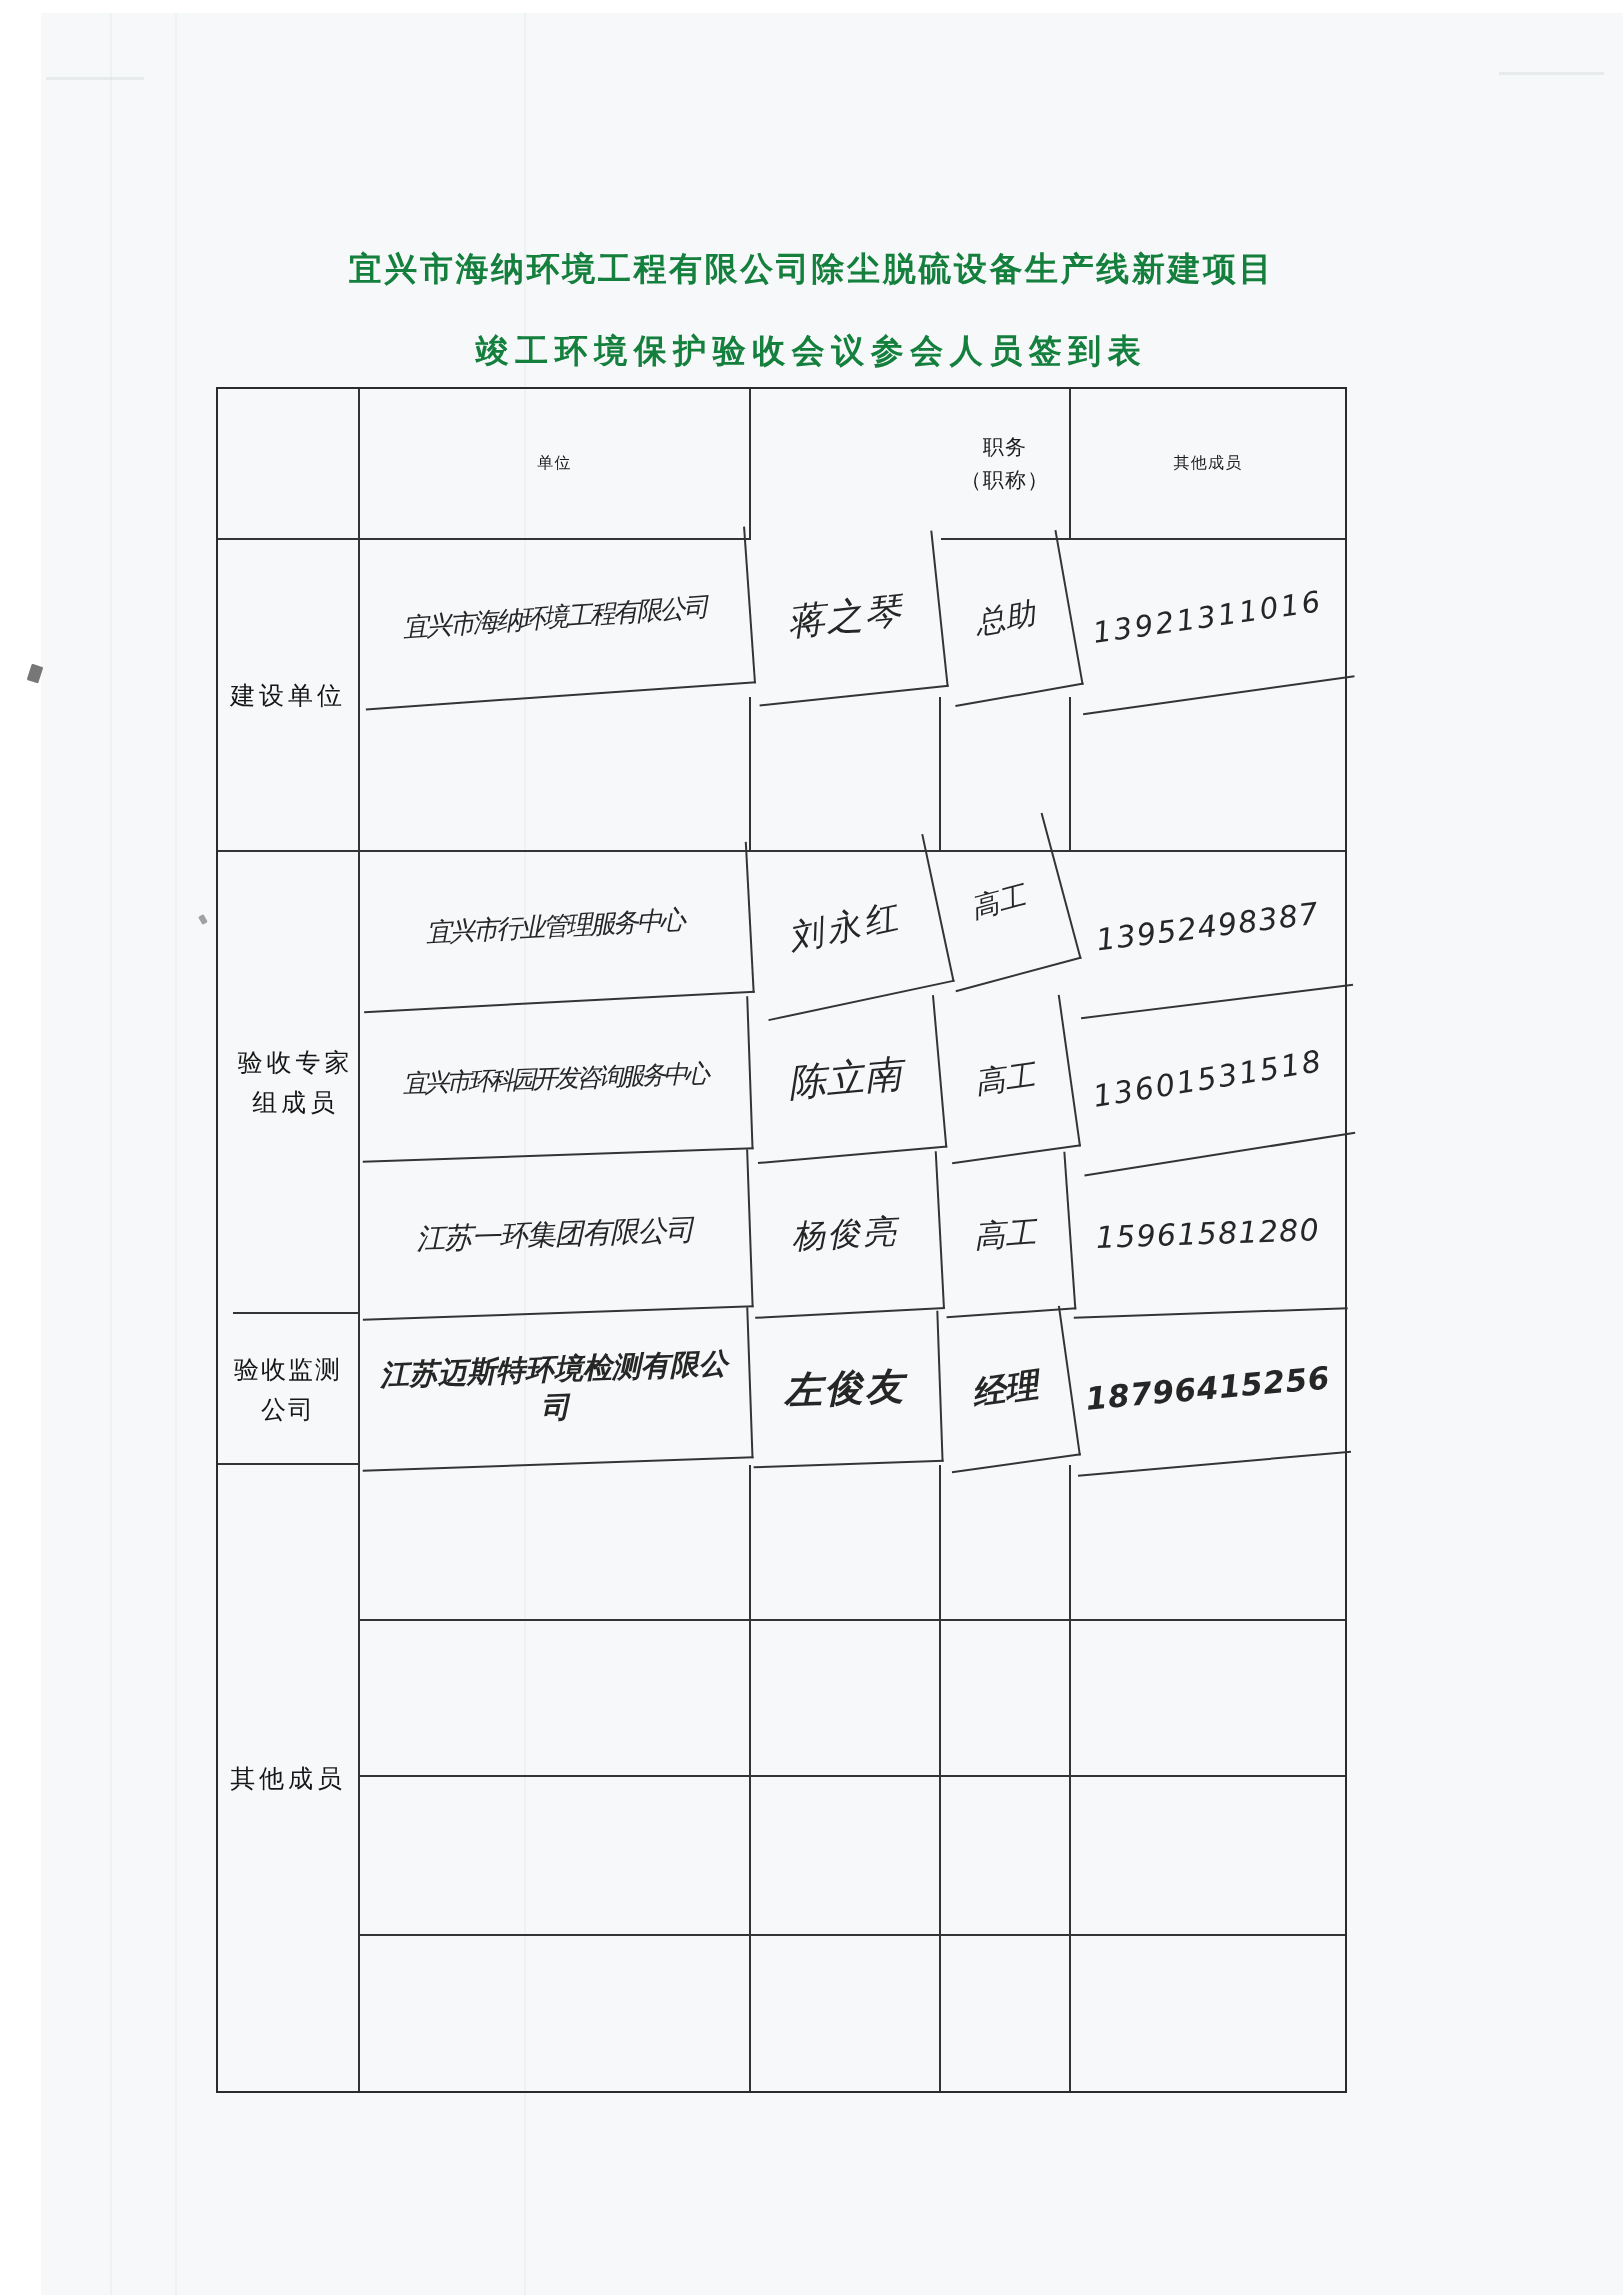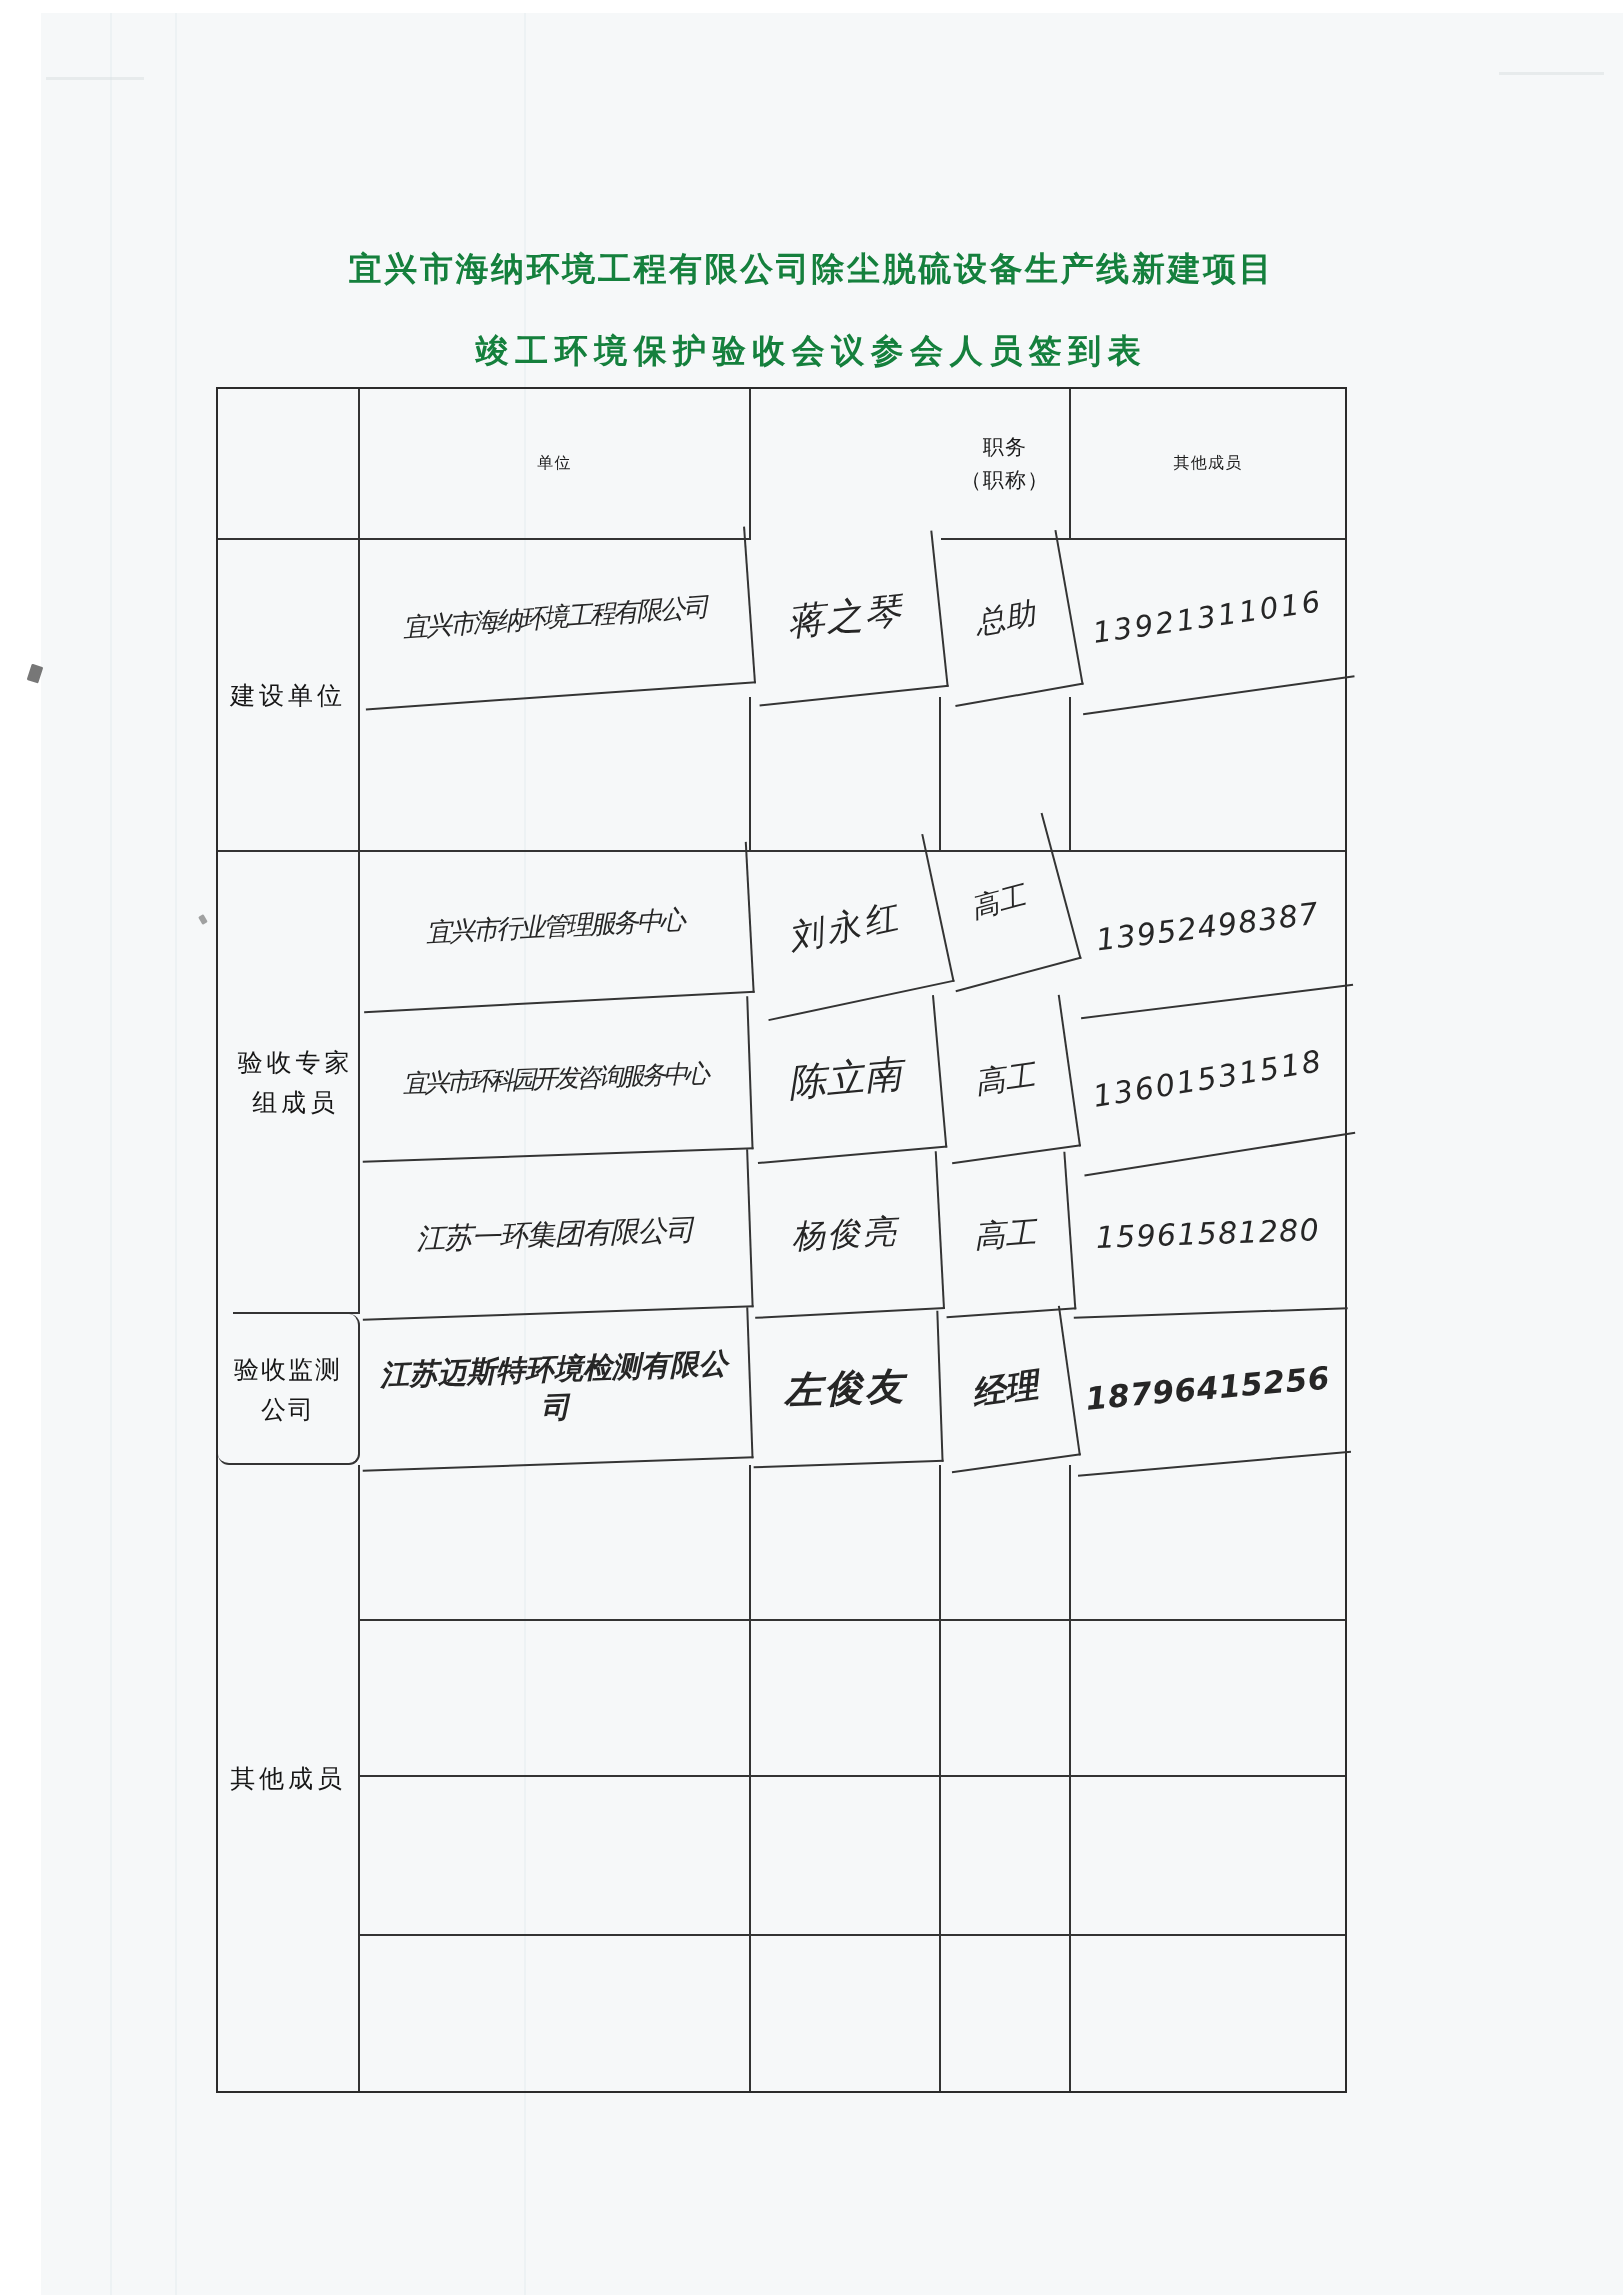--- a/index.html
+++ b/index.html
@@ -107,21 +107,21 @@
     <div class="c hw" style="grid-column:2;grid-row:5;font-size:25px;letter-spacing:-3.3px;transform:rotate(-2deg);">宜兴市环科园开发咨询服务中心</div>
     <div class="c hw" style="grid-column:3;grid-row:5;font-size:38px;transform:rotate(-5deg);">陈立南</div>
     <div class="c hw" style="grid-column:4;grid-row:5;font-size:30px;transform:rotate(-8deg);">高工</div>
     <div class="c hw lastcol" style="grid-column:5;grid-row:5;font-size:30px;letter-spacing:2px;transform:rotate(-9deg);">13601531518</div>
 
     <div class="c hw" style="grid-column:2;grid-row:6;font-size:29px;letter-spacing:-1.3px;transform:rotate(-2deg);">江苏一环集团有限公司</div>
     <div class="c hw" style="grid-column:3;grid-row:6;font-size:33px;letter-spacing:2.6px;transform:rotate(-3deg);">杨俊亮</div>
     <div class="c hw" style="grid-column:4;grid-row:6;font-size:31px;transform:rotate(-4deg);">高工</div>
     <div class="c hw lastcol" style="grid-column:5;grid-row:6;font-size:30px;letter-spacing:1.3px;transform:rotate(-2deg);">15961581280</div>
 
-    <div class="c label" style="grid-column:1;grid-row:7;letter-spacing:2px;border-radius:11px;">
+    <div class="c label" style="grid-column:1;grid-row:7;letter-spacing:2px;">
       <div>验收监测</div>
       <div>公司</div>
     </div>
     <div class="c hw" style="grid-column:2;grid-row:7;font-size:29px;font-weight:600;transform:rotate(-2deg);padding:0 19.6px;line-height:1.3;">江苏迈斯特环境检测有限公司</div>
     <div class="c hw" style="grid-column:3;grid-row:7;font-size:38px;font-weight:700;letter-spacing:2.6px;transform:rotate(-2deg);">左俊友</div>
     <div class="c hw" style="grid-column:4;grid-row:7;font-size:33px;font-weight:600;transform:rotate(-8deg);">经理</div>
     <div class="c hw lastcol" style="grid-column:5;grid-row:7;font-size:31px;font-weight:600;letter-spacing:0.7px;transform:rotate(-5deg);">18796415256</div>
 
     <div class="c label lastrow" style="grid-column:1;grid-row:8 / span 4;">其他成员</div>
 

